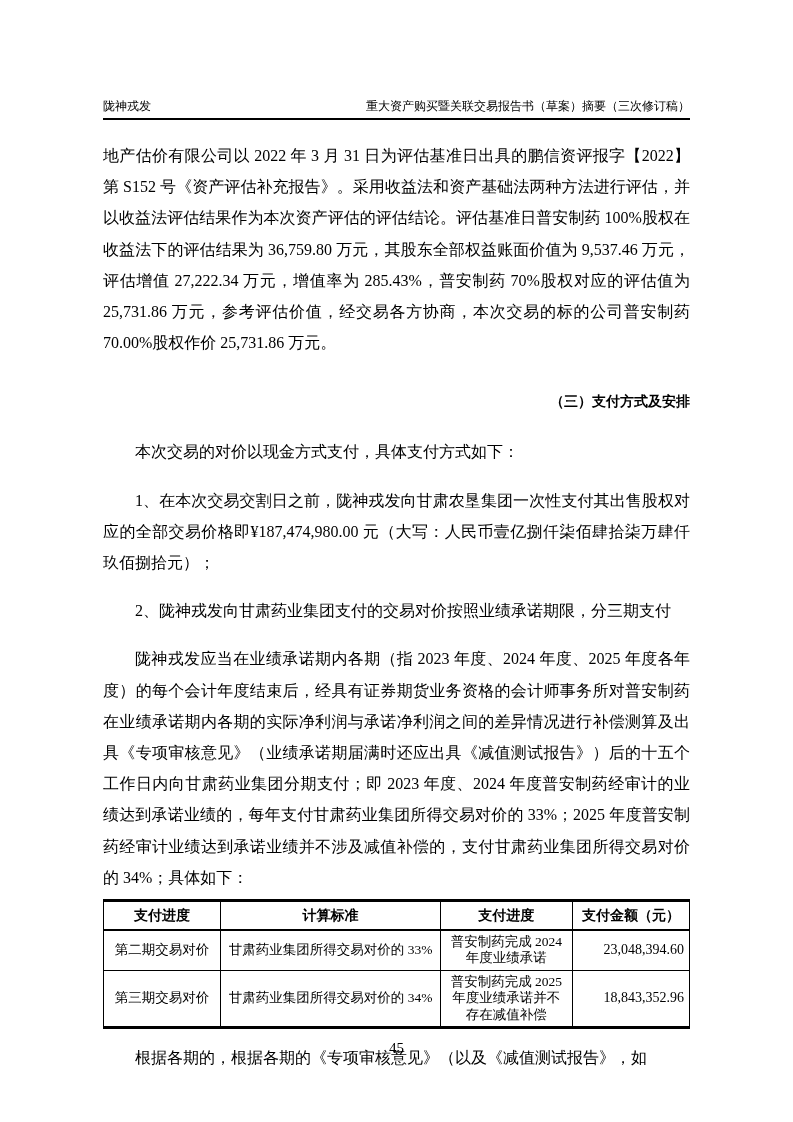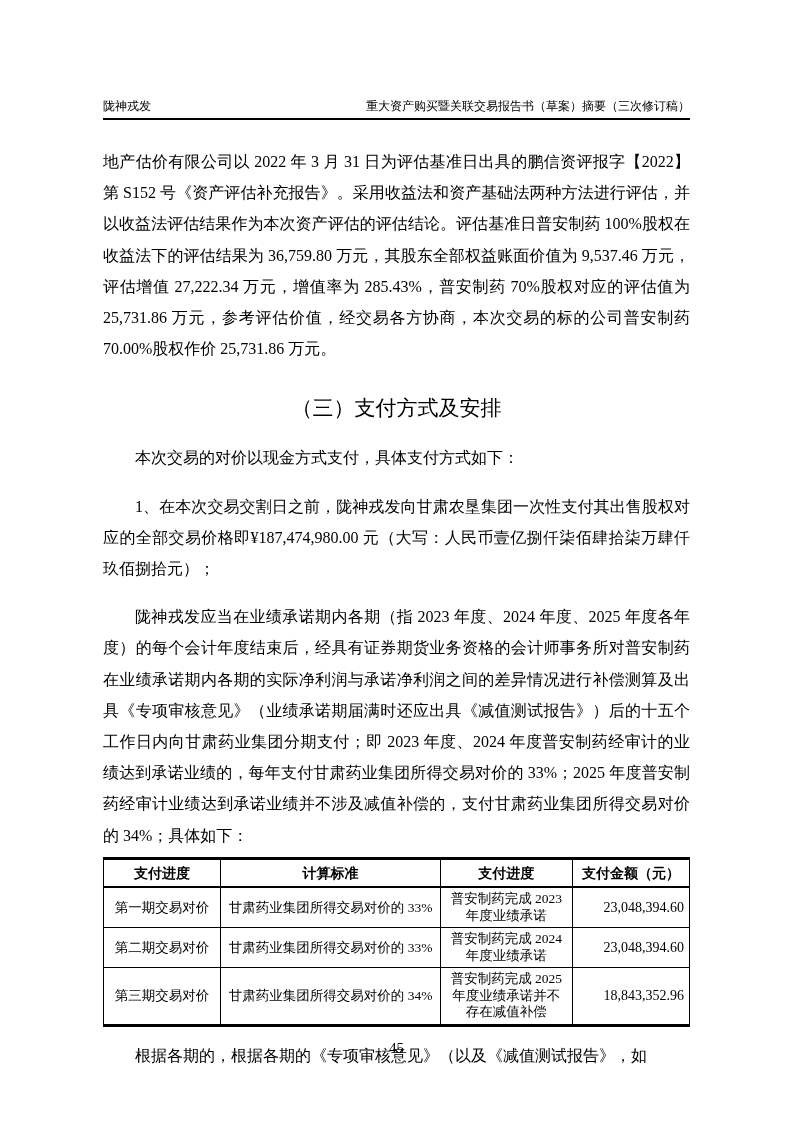--- a/index.html
+++ b/index.html
@@ -27,35 +27,35 @@
     align-items: flex-end;
     padding-top: 54px;
     padding-bottom: 4px;
     border-bottom: 2px solid #000;
     font-size: 12px;
     line-height: 16px;
     margin-top: 44px;
   }
   
   .body-text {
-    margin-top: 26px;
+    margin-top: 20px;
     font-size: 16px;
     line-height: 31.2px;
     text-align: justify;
   }
   .body-text p { text-indent: 2em; margin-bottom: 17px; }
   .body-text p.no-indent { text-indent: 0; }
   .body-text p.tight { margin-bottom: 6px; }
   .section-heading {
     font-family: "Liberation Sans", "DejaVu Sans", sans-serif;
-    font-weight: normal;
-    font-size: 21px;
+    font-weight: bold;
+    font-size: 14px;
     line-height: 27px;
     margin: 30px 0 21px 0;
-    text-align: center;
+    text-align: right;
     text-indent: 0;
   }
   
   table.pay-table {
     width: 100%;
     border-collapse: collapse;
     border-top: 3px solid #000;
     border-bottom: 3px solid #000;
     font-size: 13.5px;
     line-height: 16.5px;
@@ -104,45 +104,40 @@
     <div class="body-text">
 
       <p class="no-indent">地产估价有限公司以 2022 年 3 月 31 日为评估基准日出具的鹏信资评报字【2022】第 S152 号《资产评估补充报告》。采用收益法和资产基础法两种方法进行评估，并以收益法评估结果作为本次资产评估的评估结论。评估基准日普安制药 100%股权在收益法下的评估结果为 36,759.80 万元，其股东全部权益账面价值为 9,537.46 万元，评估增值 27,222.34 万元，增值率为 285.43%，普安制药 70%股权对应的评估值为 25,731.86 万元，参考评估价值，经交易各方协商，本次交易的标的公司普安制药 70.00%股权作价 25,731.86 万元。</p>
 
       <h2 class="section-heading">（三）支付方式及安排</h2>
 
       <p>本次交易的对价以现金方式支付，具体支付方式如下：</p>
 
       <p>1、在本次交易交割日之前，陇神戎发向甘肃农垦集团一次性支付其出售股权对应的全部交易价格即¥187,474,980.00 元（大写：人民币壹亿捌仟柒佰肆拾柒万肆仟玖佰捌拾元）；</p>
 
+      <p>2、陇神戎发向甘肃药业集团支付的交易对价按照业绩承诺期限，分三期支付</p>
 
       <p class="tight">陇神戎发应当在业绩承诺期内各期（指 2023 年度、2024 年度、2025 年度各年度）的每个会计年度结束后，经具有证券期货业务资格的会计师事务所对普安制药在业绩承诺期内各期的实际净利润与承诺净利润之间的差异情况进行补偿测算及出具《专项审核意见》（业绩承诺期届满时还应出具《减值测试报告》）后的十五个工作日内向甘肃药业集团分期支付；即 2023 年度、2024 年度普安制药经审计的业绩达到承诺业绩的，每年支付甘肃药业集团所得交易对价的 33%；2025 年度普安制药经审计业绩达到承诺业绩并不涉及减值补偿的，支付甘肃药业集团所得交易对价的 34%；具体如下：</p>
 
       <table class="pay-table">
         <colgroup>
           <col style="width:20%">
           <col style="width:37.5%">
           <col style="width:22.5%">
           <col style="width:20%">
         </colgroup>
         <thead>
           <tr>
             <th>支付进度</th>
             <th>计算标准</th>
             <th>支付进度</th>
             <th>支付金额（元）</th>
           </tr>
         </thead>
         <tbody>
-          <tr>
-            <td class="c-progress">第一期交易对价</td>
-            <td class="c-standard">甘肃药业集团所得交易对价的 33%</td>
-            <td class="c-condition">普安制药完成 2023 年度业绩承诺</td>
-            <td class="c-amount">23,048,394.60</td>
-          </tr>
           <tr>
             <td class="c-progress">第二期交易对价</td>
             <td class="c-standard">甘肃药业集团所得交易对价的 33%</td>
             <td class="c-condition">普安制药完成 2024 年度业绩承诺</td>
             <td class="c-amount">23,048,394.60</td>
           </tr>
           <tr>
             <td class="c-progress">第三期交易对价</td>
             <td class="c-standard">甘肃药业集团所得交易对价的 34%</td>
             <td class="c-condition">普安制药完成 2025 年度业绩承诺并不存在减值补偿</td>

